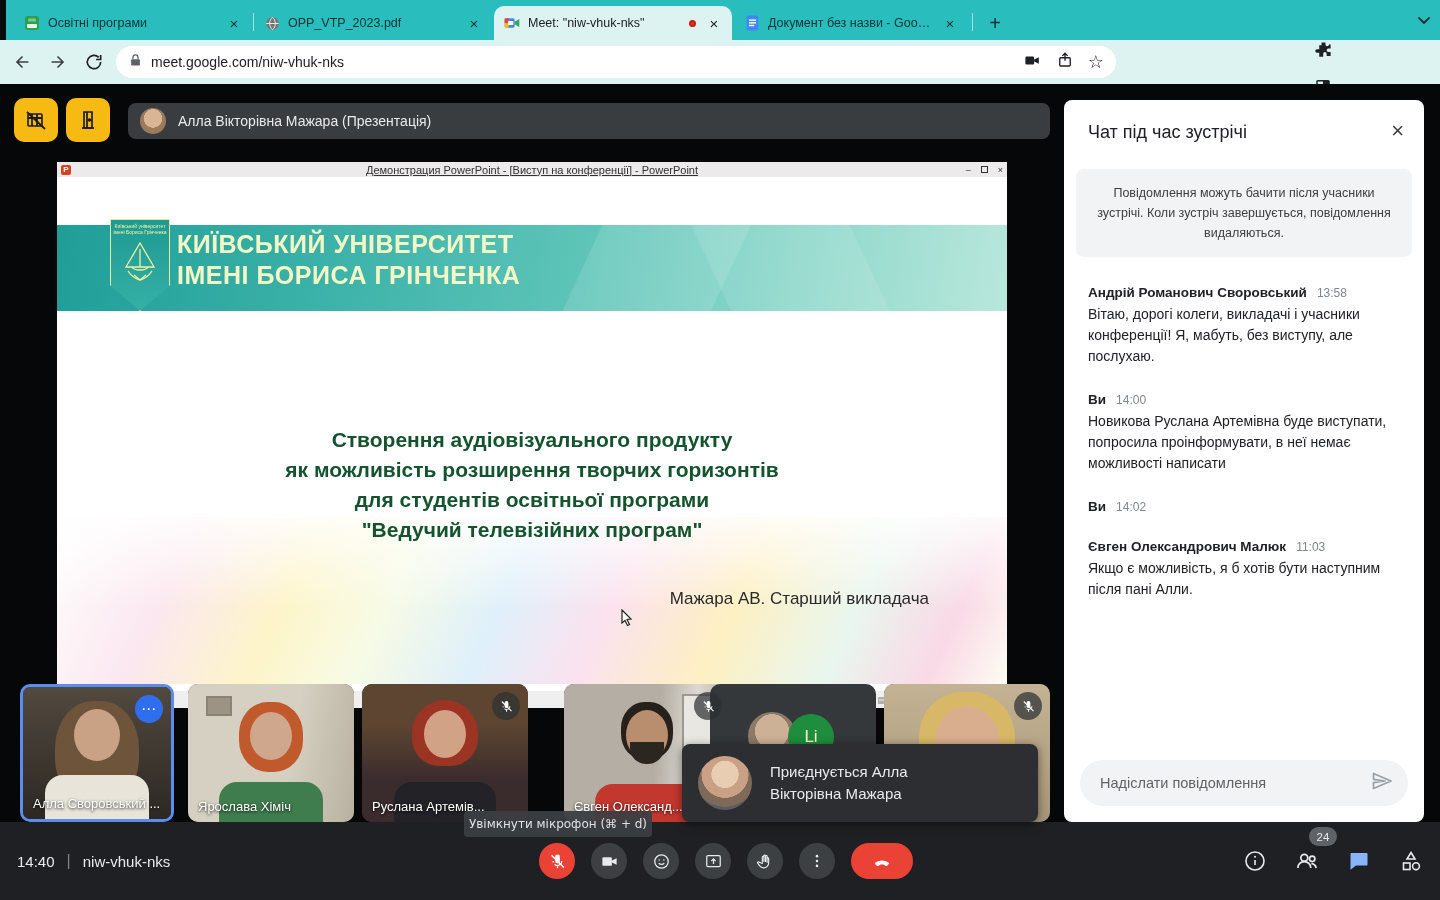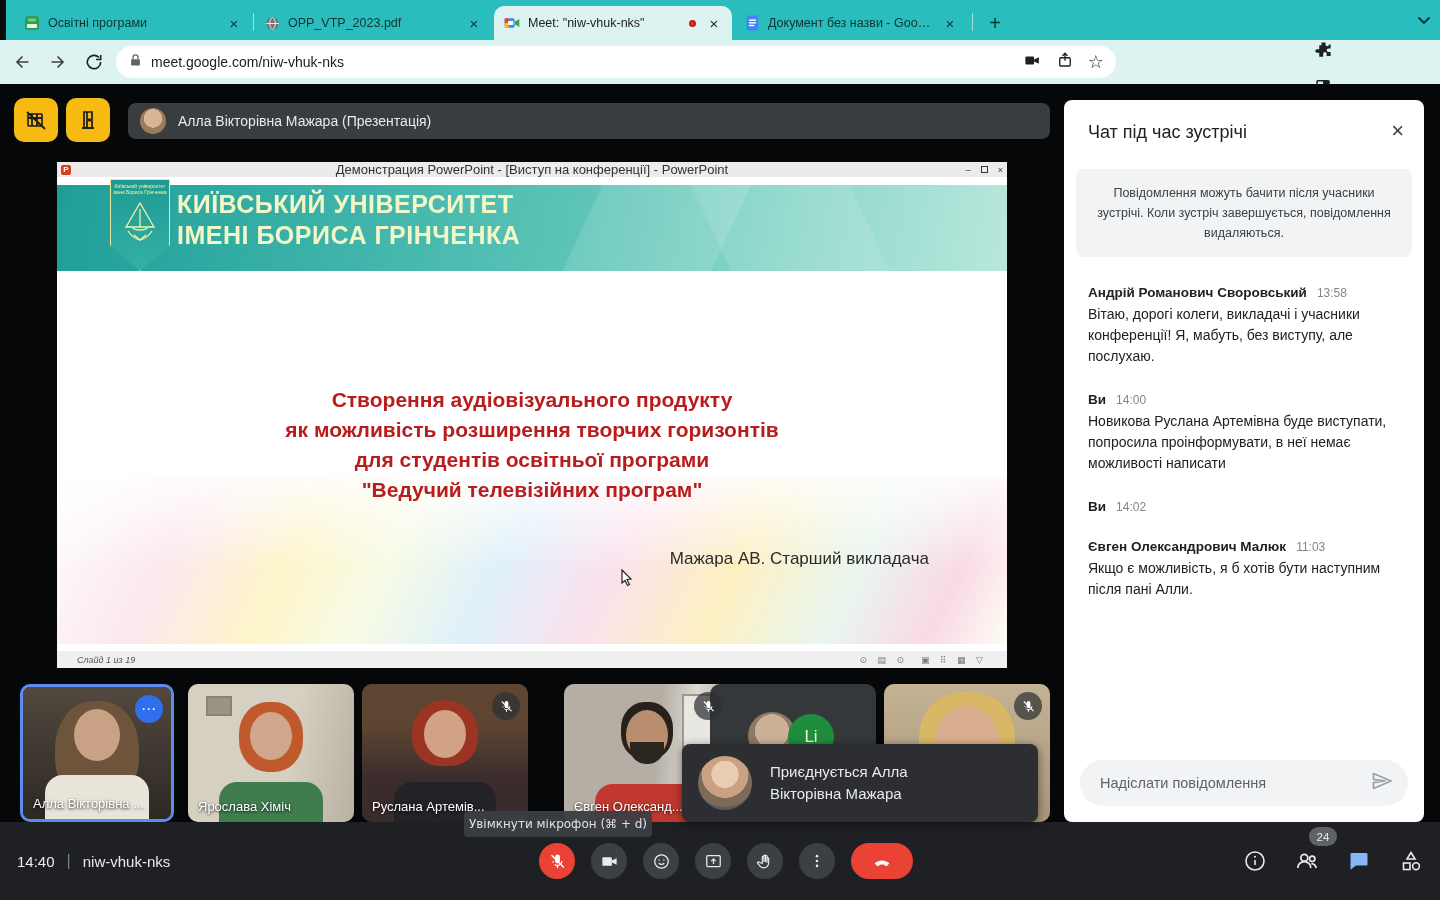--- a/index.html
+++ b/index.html
@@ -35,36 +35,36 @@
   .meet{position:absolute;left:0;top:84px;width:1440px;height:738px;background:#060708;}
   .appbtn{position:absolute;width:44px;height:44px;border-radius:10px;background:#f6ba12;display:flex;align-items:center;justify-content:center;cursor:pointer;}
   .presenter-pill{position:absolute;left:128px;top:19px;width:922px;height:36px;border-radius:8px;background:#3a3d40;display:flex;align-items:center;gap:12px;padding:0 12px;}
   .presenter-pill .pav{width:26px;height:26px;border-radius:50%;background:radial-gradient(circle at 50% 40%,#d9b596 0 45%,#9c7a5c 46% 75%,#6c6c70 76%);}
   .presenter-pill .ptxt{color:#e8eaed;font-size:14px;}
 
   
   .pptwin{position:absolute;left:57px;top:78px;width:950px;height:506px;background:#fff;}
   .ppt-titlebar{position:relative;height:15px;background:#eceaea;display:flex;align-items:center;padding:0 4px;}
   .ppt-icon{width:10px;height:10px;background:#d04423;color:#fff;font-size:8px;font-weight:bold;line-height:10px;text-align:center;border-radius:2px;}
-  .ppt-title{position:absolute;left:0;right:0;text-align:center;font-size:13px;color:#333;}
+  .ppt-title{position:absolute;left:0;right:0;text-align:center;font-size:11px;color:#333;text-decoration:underline;}
   .ppt-ctrls{margin-left:auto;display:flex;gap:10px;align-items:center;z-index:1;}
   .ppt-ctrls span{font-size:9px;color:#333;line-height:10px;}
   .ppt-restore{width:7px;height:7px;border:1px solid #333;}
-  .slide{position:relative;height:474px;background:#fff;overflow:hidden;}
+  .slide{position:relative;height:474px;background:#fff;overflow:hidden;margin-top:40px;}
   .banner{position:absolute;left:0;top:8px;width:100%;height:86px;
     background:linear-gradient(100deg,#1f9e97 0%,#3db3aa 30%,#5ec4b8 55%,#8fd8cb 78%,#b9e7dc 100%);}
   .banner:before{content:"";position:absolute;inset:0;
     background:linear-gradient(115deg,transparent 55%,rgba(255,255,255,0.12) 55.2% 70%,transparent 70.2%),
                linear-gradient(65deg,transparent 68%,rgba(255,255,255,0.10) 68.2% 84%,transparent 84.2%);}
   .uni-name{position:absolute;left:120px;top:12px;color:#f3f7c6;font-weight:bold;font-size:25px;line-height:31px;letter-spacing:0.5px;}
   .shield{position:absolute;left:53px;top:2px;width:60px;height:92px;background:linear-gradient(#1d9a93,#36b0a6);
     clip-path:polygon(0 0,100% 0,100% 72%,50% 100%,0 72%);border:1px solid #e8e89a;display:flex;flex-direction:column;align-items:center;}
   .shield .cap{color:#f3f2a0;font-size:5px;line-height:6px;text-align:center;margin-top:3px;}
   .shield svg{margin-top:4px;}
-  .slide-title{position:absolute;left:0;top:208px;width:100%;text-align:center;font-weight:bold;color:#b91c1c;font-size:21px;line-height:30px;}
+  .slide-title{position:absolute;left:0;top:208px;width:100%;text-align:center;font-weight:bold;color:#14532d;font-size:21px;line-height:30px;}
   .pastel{position:absolute;left:0;top:300px;width:100%;height:168px;
     background:linear-gradient(115deg,#fefefe 0%,#fbe7ef 14%,#fdf5c9 26%,#f7fbe6 36%,#dff0fa 47%,#fbe2ee 58%,#fdf0c2 70%,#e9f6ef 82%,#f9d9e6 92%,#fdfdf3 100%);}
   .pastel:before{content:"";position:absolute;inset:0;background:linear-gradient(rgba(255,255,255,0.85),rgba(255,255,255,0) 55%);}
   .slide-author{position:absolute;right:78px;top:372px;font-size:17px;color:#2a2a2a;}
   .slide-bottom-strip{position:absolute;left:0;bottom:0;width:100%;height:7px;background:#fff;}
   .cursor{position:absolute;left:563px;top:392px;}
   .ppt-statusbar{position:relative;height:17px;background:#efefef;display:flex;align-items:center;padding:0 20px;font-style:italic;}
   .ppt-status{font-size:9px;color:#555;}
   .ppt-status-icons{margin-left:auto;font-size:9px;color:#777;letter-spacing:4px;cursor:pointer;}
 
@@ -305,21 +305,21 @@
       </div>
     </div>
 
     <div class="tile" style="left:20px;width:154px;border:3px solid #5b8def;">
       <div class="person" style="background:linear-gradient(#52493f,#2d2823);">
         <span class="hair" style="width:84px;height:104px;top:14px;background:#6d543a;"></span>
         <span class="head" style="width:46px;height:52px;top:22px;background:#c9a286;"></span>
         <span class="torso" style="width:104px;height:44px;background:#e8e4da;"></span>
       </div>
       <span class="menubadge">⋯</span>
-      <span class="name">Алла Вікторівна ...</span>
+      <span class="name">Алла Своровський ...</span>
     </div>
 
     <div class="tile" style="left:188px;">
       <div class="person" style="background:linear-gradient(100deg,#d6d0c2 60%,#b8b1a0);">
         <span style="position:absolute;left:18px;top:12px;width:26px;height:20px;background:#9b9484;border:2px solid #8a8372;"></span>
         <span class="hair" style="width:64px;height:70px;top:18px;background:#c05a2c;"></span>
         <span class="head" style="width:42px;height:48px;top:28px;background:#cfa78c;"></span>
         <span class="torso" style="width:104px;height:40px;background:#3f7d4e;"></span>
       </div>
       <span class="name">Ярослава Хіміч</span>

